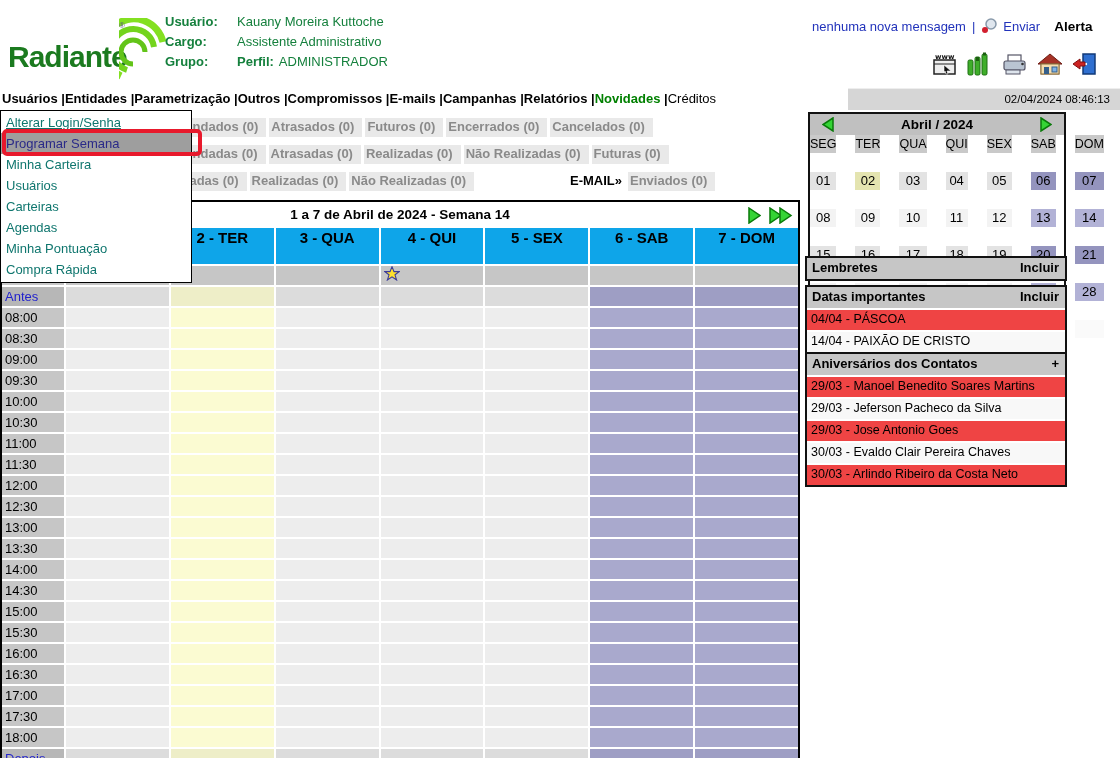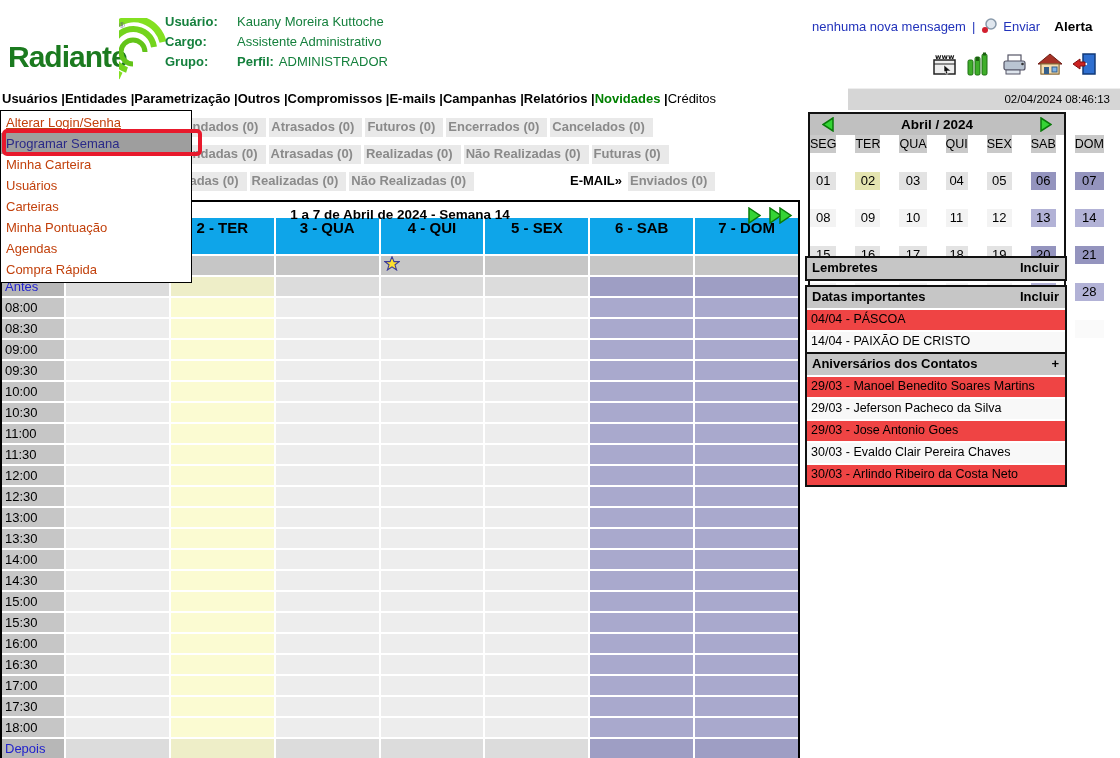--- a/index.html
+++ b/index.html
@@ -34,38 +34,38 @@
 
   
   .status-row { position:absolute; white-space:nowrap; }
   .chip { display:inline-block; background:#e9e9e9; color:#8a8a8a; font-weight:bold;
           font-size:13px; padding:1px 8px 2px 2px; margin-right:3px; line-height:16px; }
   .email-label { position:absolute; left:423px; top:0; font-weight:bold; color:#000; font-size:13px; line-height:19px; }
   .email-chip { margin-left:6px; }
 
   
   .schedule { position:absolute; left:0; top:200px; width:800px; border:2px solid #000; background:#fff; z-index:1; }
-  .sched-title-row { position:relative; height:16px; background:#fff;border-radius:8px; }
+  .sched-title-row { position:relative; height:26px; background:#fff;border-radius:8px; }
   .sched-title { text-align:center; font-weight:bold; font-size:13.5px; line-height:26px; }
   .sched-arrows { position:absolute; right:5px; top:5px; display:flex; gap:8px; }
   .grid { display:grid; grid-template-columns:62px repeat(7,1fr); gap:2px; background:#fff; }
   .cell { height:19px; overflow:hidden; }
   .th { background:#0ea5e9; font-weight:bold; font-size:15px; text-align:center; line-height:19px; height:36px; }
   .sub { background:#c6c6c6; }
   .tcell { background:#c6c6c6; font-size:13px; padding-left:3px; line-height:19px; }
   .tcell-dark { background:#b7b7b7; }
   .blue-link { color:#2222cc; }
   .c-gray { background:#ededed; } .c-yellow { background:#fbfbd2; } .c-purple { background:#a9a9cd; }
   .d-gray { background:#dcdcdc; } .d-yellow { background:#eeeec8; } .d-purple { background:#9e9ec4; }
   .star-wrap { padding-left:3px; line-height:17px; }
 
   
   .dropdown { position:absolute; left:0; top:110px; width:192px; background:#fff;
               border:1px solid #000; z-index:11; padding:1px 0 2px 0; }
-  .dd-item { font-size:13px; color:#c2410c; padding:2px 0 2px 5px; line-height:17px; white-space:nowrap; }
+  .dd-item { font-size:13px; color:#0f766e; padding:2px 0 2px 5px; line-height:17px; white-space:nowrap; }
   .dd-underline { text-decoration:underline; }
   .dd-selected { background:#9e9e9e; color:#2a2a88; }
   .red-annot { position:absolute; left:2px; top:129px; width:200px; height:27px;
                border:4px solid #e8192c; border-radius:5px; z-index:12; }
 
   
   .minical { position:absolute; left:808px; top:112px; width:258px; border:2px solid #111;
              background:#fff; z-index:2; }
   .mc-head { display:flex; align-items:center; background:#c0c0c0; height:21px; padding:0 12px; }
   .mc-title { flex:1; text-align:center; font-weight:bold; font-size:13.5px; }
@@ -410,22 +410,22 @@
       <div class="cell d-purple"></div>
     </div>
 </div>
 
 <div class="dropdown" id="dropdown">
     <div class="dd-item dd-underline">Alterar Login/Senha</div>
     <div class="dd-item dd-selected">Programar Semana</div>
     <div class="dd-item">Minha Carteira</div>
     <div class="dd-item">Usuários</div>
     <div class="dd-item">Carteiras</div>
+    <div class="dd-item">Agendas</div>
     <div class="dd-item">Minha Pontuação</div>
-    <div class="dd-item">Agendas</div>
     <div class="dd-item">Compra Rápida</div>
   </div>
 <div class="red-annot"></div>
 
 <div class="minical">
   <div class="mc-head">
     <span class="arrow-btn">
       <svg width="12" height="15" viewBox="0 0 12 15">
           <polygon points="11,1 1,7.5 11,14" fill="#35d435" stroke="#0a7a0a" stroke-width="1.5"></polygon>
         </svg>

